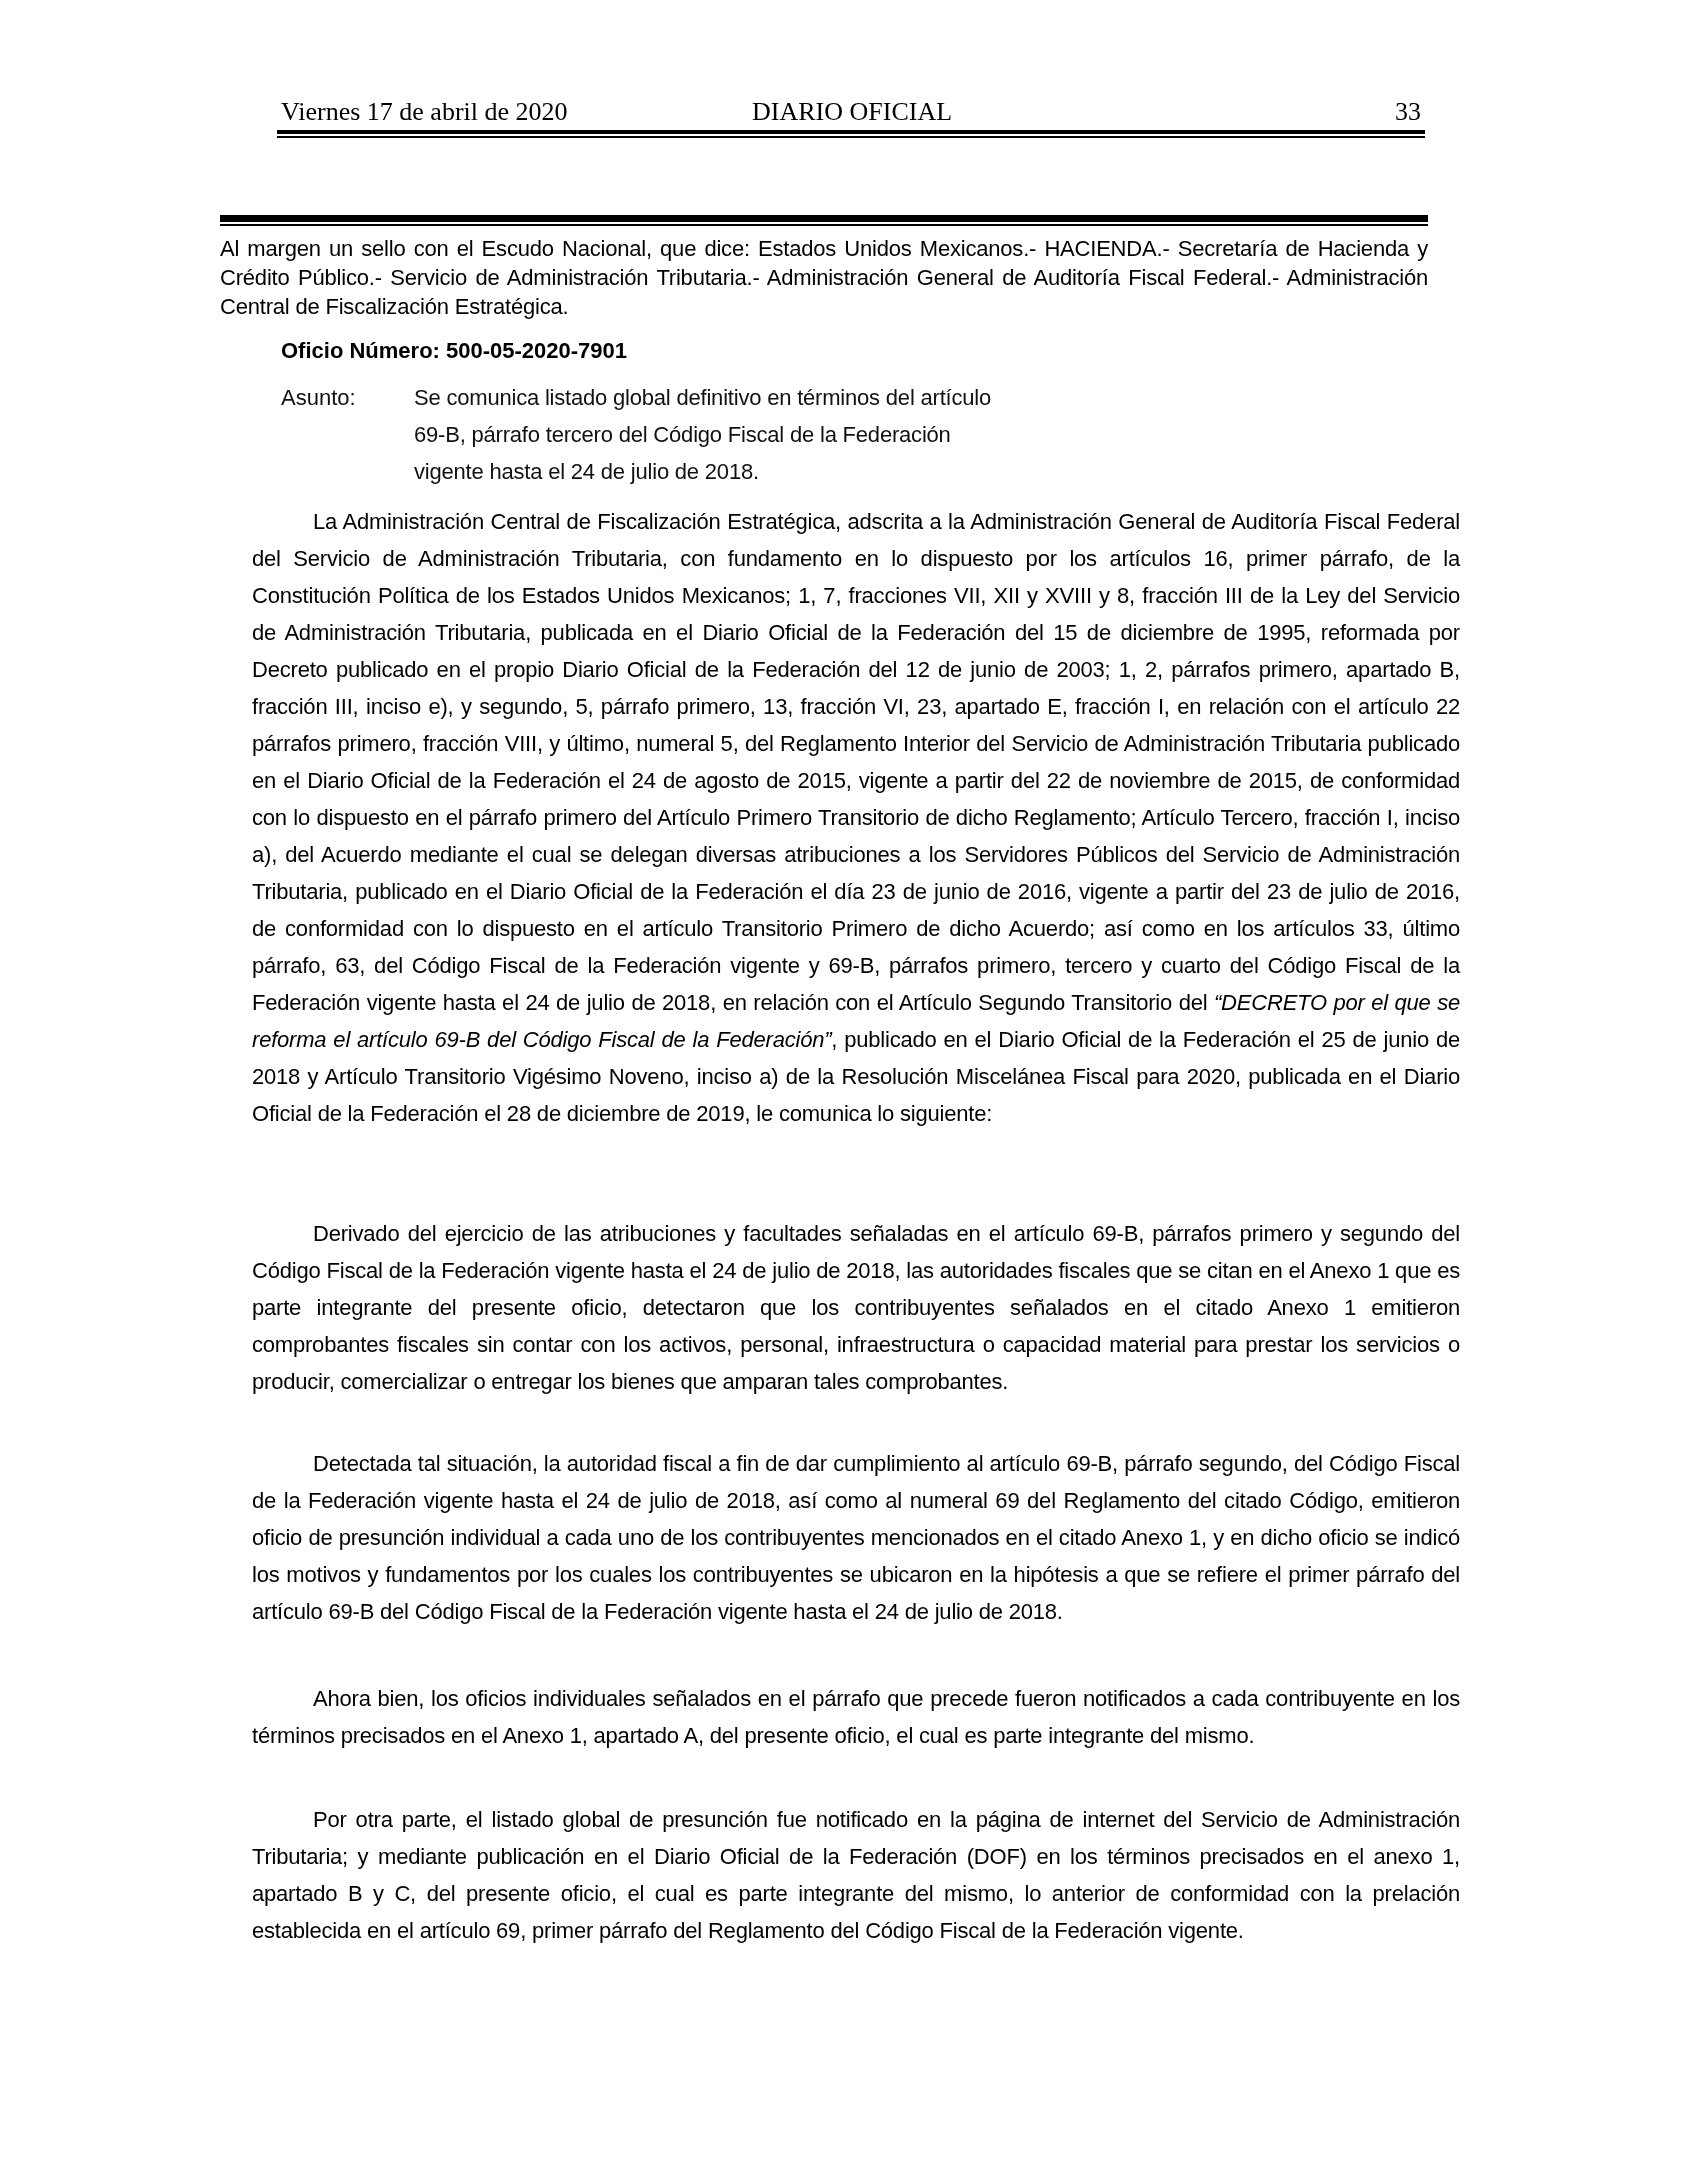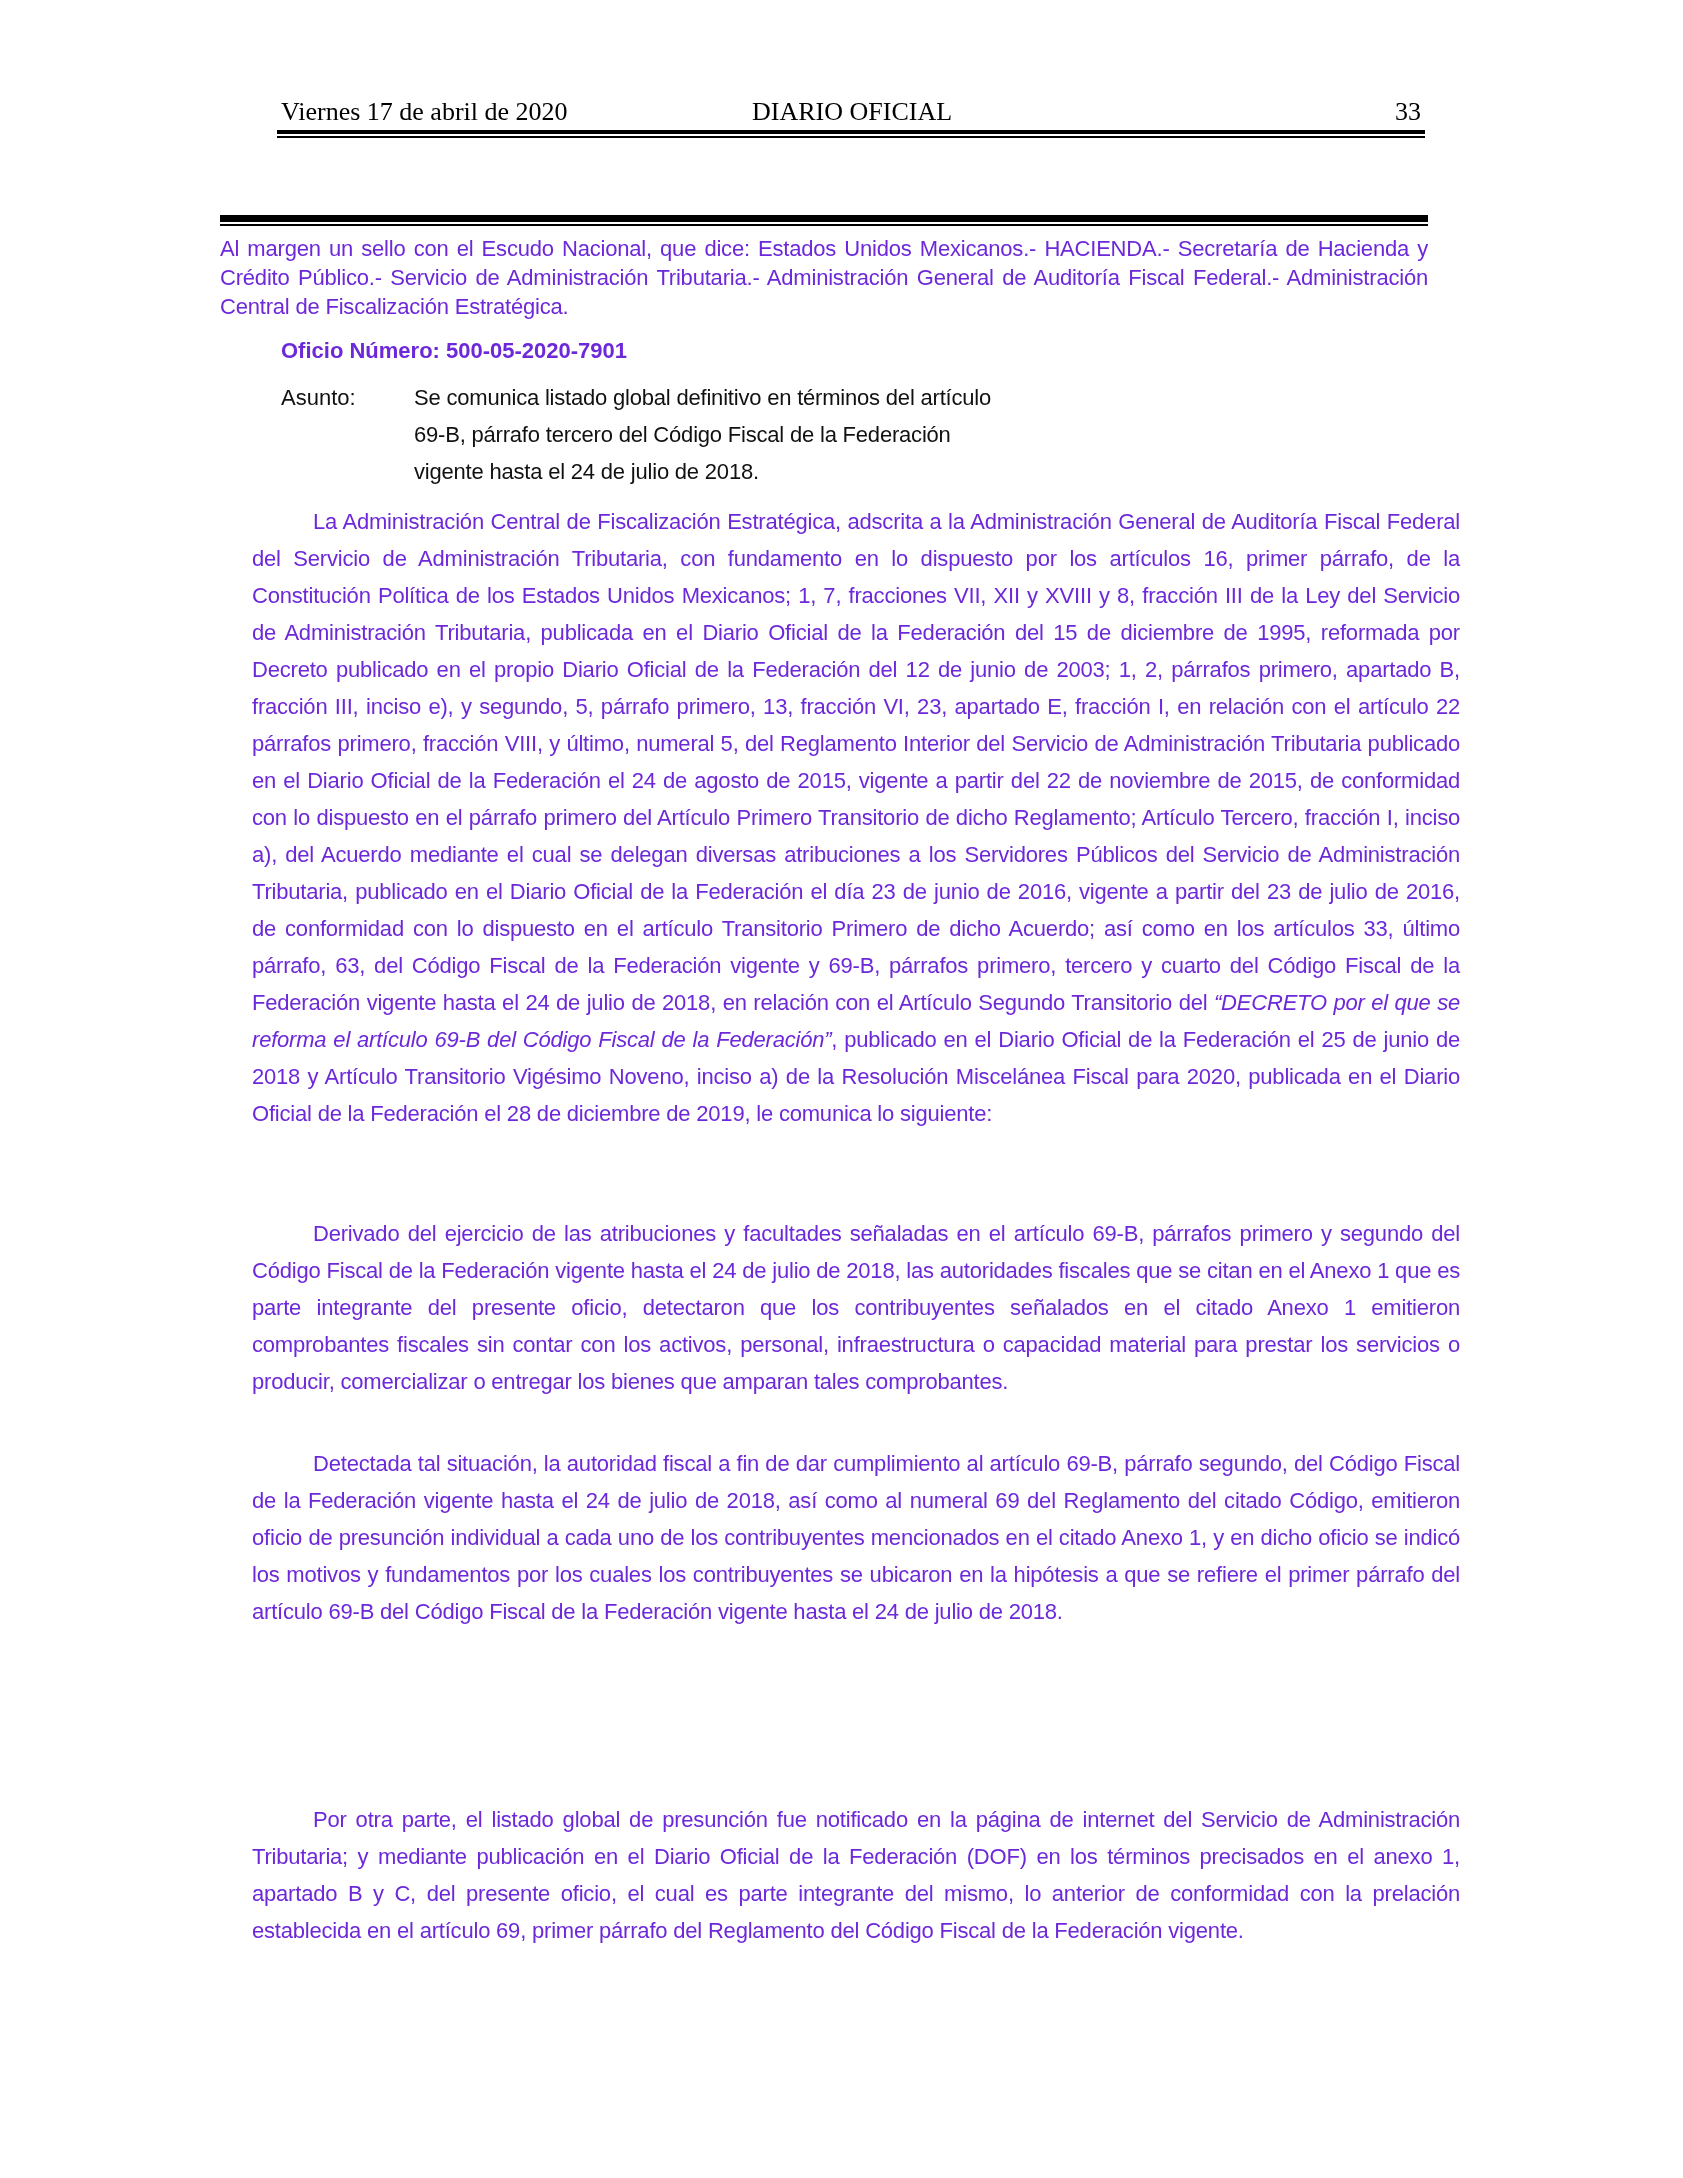--- a/index.html
+++ b/index.html
@@ -20,21 +20,21 @@
   .title { position: absolute; left: 212px; top: 156px; width: 1208px;
            font-family: "Liberation Serif", serif; font-weight: bold; font-size: 24px;
            line-height: 30px; text-align: justify; letter-spacing: -0.1px; }
 
   .rule-title { position: absolute; left: 212px; top: 215px; width: 1208px; }
   .rule-title .thick { height: 7px; background: #000; }
   .rule-title .gap { height: 2px; }
   .rule-title .thin { height: 2px; background: #000; }
 
   .body { position: absolute; left: 212px; width: 1208px;
-          font-family: "Liberation Sans", sans-serif; font-size: 22px; color: #6d28d9; }
+          font-family: "Liberation Sans", sans-serif; font-size: 22px; color: #000000; }
 
   .margin-note { top: 234px; line-height: 29px; text-align: justify; letter-spacing: -0.2px; }
 
   .oficio-num { top: 333px; left: 273px; font-weight: bold; font-size: 22px; line-height: 36px; }
 
   .asunto { position: absolute; top: 379px; left: 273px; width: 752px;
             font-family: "Liberation Sans", sans-serif; font-size: 22px; color:#111; }
   .asunto .lbl { position: absolute; left: 0; top: 0; font-weight: normal; line-height: 38px; }
   .asunto .txt { position: absolute; left: 133px; top: 0; width: 594px; line-height: 37px; letter-spacing: -0.2px; }
 
@@ -78,17 +78,18 @@
     <span class="lbl">Asunto:</span>
     <span class="txt">Se comunica listado global definitivo en términos del artículo 69-B, párrafo tercero del Código Fiscal de la Federación vigente hasta el 24 de julio de 2018.</span>
   </div>
 
   <div class="body para p1"><span>La Administración Central de Fiscalización Estratégica, adscrita a la Administración General de Auditoría Fiscal Federal del Servicio de Administración Tributaria, con fundamento en lo dispuesto por los artículos 16, primer párrafo, de la Constitución Política de los Estados Unidos Mexicanos; 1, 7, fracciones VII, XII y XVIII y 8, fracción III de la Ley del Servicio de Administración Tributaria, publicada en el Diario Oficial de la Federación del 15 de diciembre de 1995, reformada por Decreto publicado en el propio Diario Oficial de la Federación del 12 de junio de 2003; 1, 2, párrafos primero, apartado B, fracción III, inciso e), y segundo, 5, párrafo primero, 13, fracción VI, 23, apartado E, fracción I, en relación con el artículo 22 párrafos primero, fracción VIII, y último, numeral 5, del Reglamento Interior del Servicio de Administración Tributaria publicado en el Diario Oficial de la Federación el 24 de agosto de 2015, vigente a partir del 22 de noviembre de 2015, de conformidad con lo dispuesto en el párrafo primero del Artículo Primero Transitorio de dicho Reglamento; Artículo Tercero, fracción I, inciso a), del Acuerdo mediante el cual se delegan diversas atribuciones a los Servidores Públicos del Servicio de Administración Tributaria, publicado en el Diario Oficial de la Federación el día 23 de junio de 2016, vigente a partir del 23 de julio de 2016, de conformidad con lo dispuesto en el artículo Transitorio Primero de dicho Acuerdo; así como en los artículos 33, último párrafo, 63, del Código Fiscal de la Federación vigente y 69-B, párrafos primero, tercero y cuarto del Código Fiscal de la Federación vigente hasta el 24 de julio de 2018, en relación con el Artículo Segundo Transitorio del </span><span class="italic">“DECRETO por el que se reforma el artículo 69-B del Código Fiscal de la Federación”</span><span>, publicado en el Diario Oficial de la Federación el 25 de junio de 2018 y Artículo Transitorio Vigésimo Noveno, inciso a) de la Resolución Miscelánea Fiscal para 2020, publicada en el Diario Oficial de la Federación el 28 de diciembre de 2019, le comunica lo siguiente:</span></div>
 
   <div class="body para p2">Derivado del ejercicio de las atribuciones y facultades señaladas en el artículo 69-B, párrafos primero y segundo del Código Fiscal de la Federación vigente hasta el 24 de julio de 2018, las autoridades fiscales que se citan en el Anexo 1 que es parte integrante del presente oficio, detectaron que los contribuyentes señalados en el citado Anexo 1 emitieron comprobantes fiscales sin contar con los activos, personal, infraestructura o capacidad material para prestar los servicios o producir, comercializar o entregar los bienes que amparan tales comprobantes.</div>
 
   <div class="body para p3">Detectada tal situación, la autoridad fiscal a fin de dar cumplimiento al artículo 69-B, párrafo segundo, del Código Fiscal de la Federación vigente hasta el 24 de julio de 2018, así como al numeral 69 del Reglamento del citado Código, emitieron oficio de presunción individual a cada uno de los contribuyentes mencionados en el citado Anexo 1, y en dicho oficio se indicó los motivos y fundamentos por los cuales los contribuyentes se ubicaron en la hipótesis a que se refiere el primer párrafo del artículo 69-B del Código Fiscal de la Federación vigente hasta el 24 de julio de 2018.</div>
 
+  <div class="body para p4">Ahora bien, los oficios individuales señalados en el párrafo que precede fueron notificados a cada contribuyente en los términos precisados en el Anexo 1, apartado A, del presente oficio, el cual es parte integrante del mismo.</div>
 
   <div class="body para p5">Por otra parte, el listado global de presunción fue notificado en la página de internet del Servicio de Administración Tributaria; y mediante publicación en el Diario Oficial de la Federación (DOF) en los términos precisados en el anexo 1, apartado B y C, del presente oficio, el cual es parte integrante del mismo, lo anterior de conformidad con la prelación establecida en el artículo 69, primer párrafo del Reglamento del Código Fiscal de la Federación vigente.</div>
 
 </div>
 
 
 </body></html>

